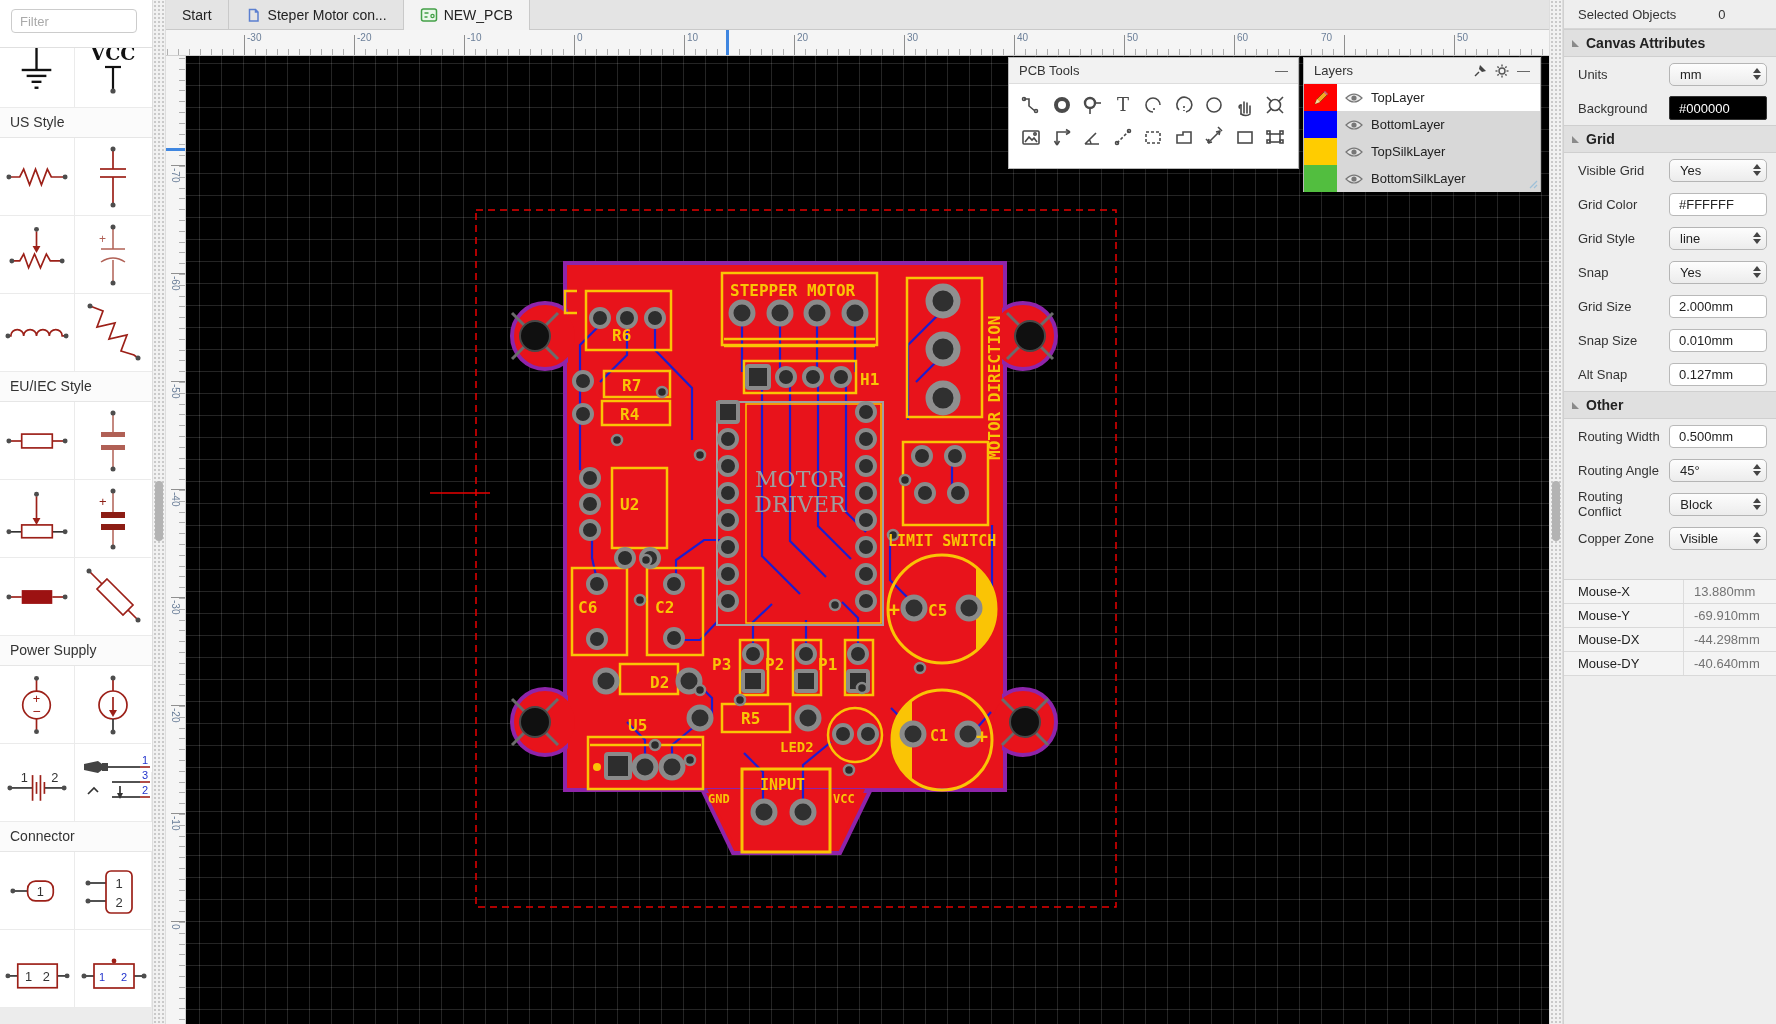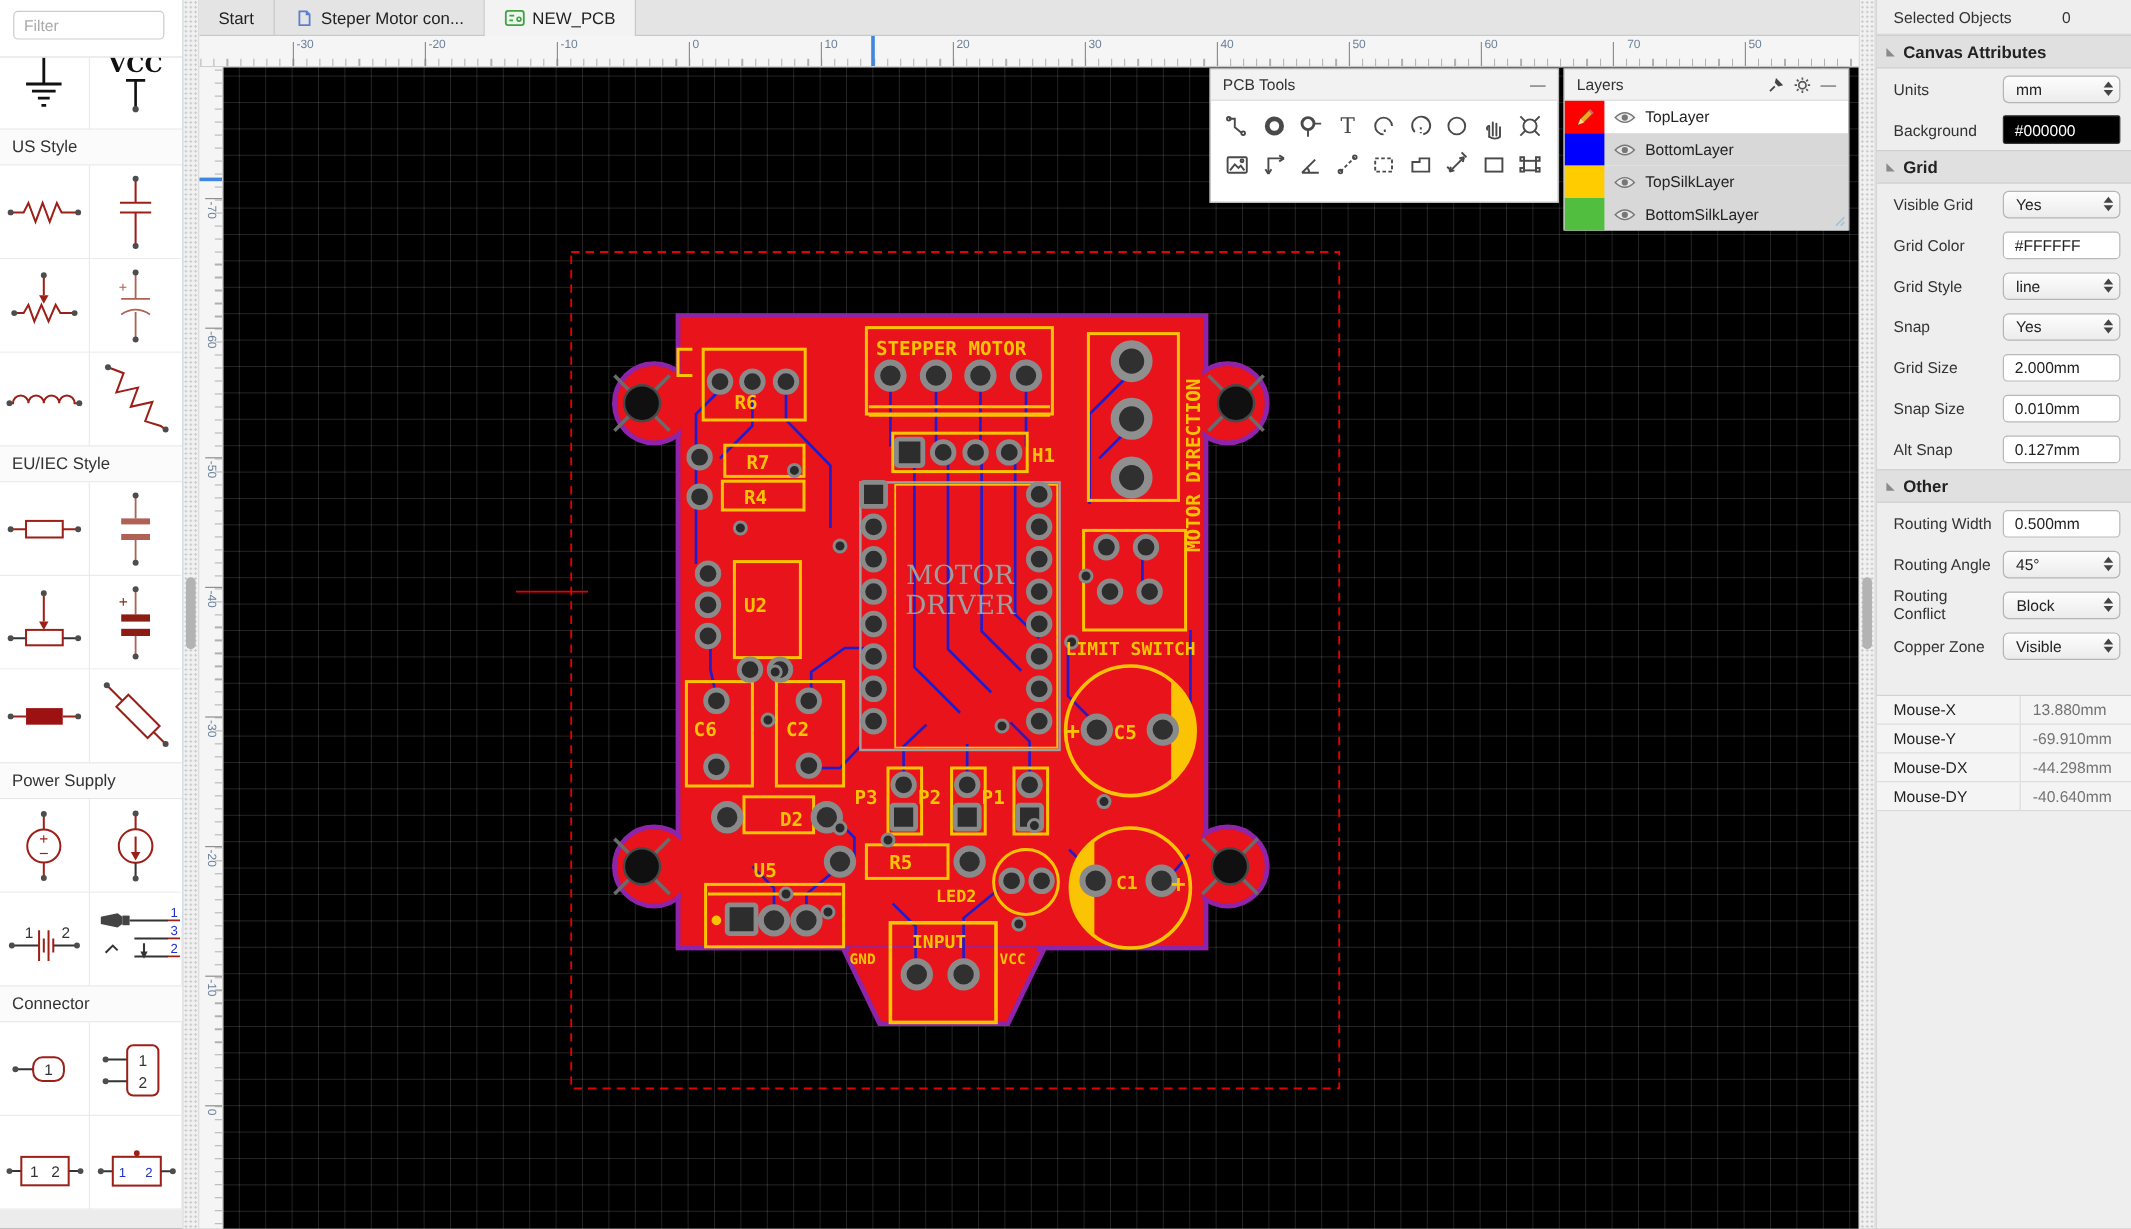--- a/index.html
+++ b/index.html
@@ -352,21 +352,21 @@
     <div class="hlab" style="left: 631px;">20</div>
     <div class="htick" style="left: 738px;"></div>
     <div class="hlab" style="left: 741px;">30</div>
     <div class="htick" style="left: 848px;"></div>
     <div class="hlab" style="left: 851px;">40</div>
     <div class="htick" style="left: 958px;"></div>
     <div class="hlab" style="left: 961px;">50</div>
     <div class="htick" style="left: 1068px;"></div>
     <div class="hlab" style="left: 1071px;">60</div>
     <div class="htick" style="left: 1178px;"></div>
-    <div class="hlab" style="left: 1190px;">70</div>
+    <div class="hlab" style="left: 1155px;">70</div>
     <div class="htick" style="left: 1288px;"></div>
     <div class="hlab" style="left: 1291px;">50</div>
     <div class="hmarker" style="left: 560px;"></div>
   </div>
 <div id="vruler" class="abs">
     <div class="minor"></div>
     <div class="vtick" style="top: 109px;"></div>
     <div class="vlab" style="top: 112px;">-70</div>
     <div class="vtick" style="top: 217px;"></div>
     <div class="vlab" style="top: 220px;">-60</div>

